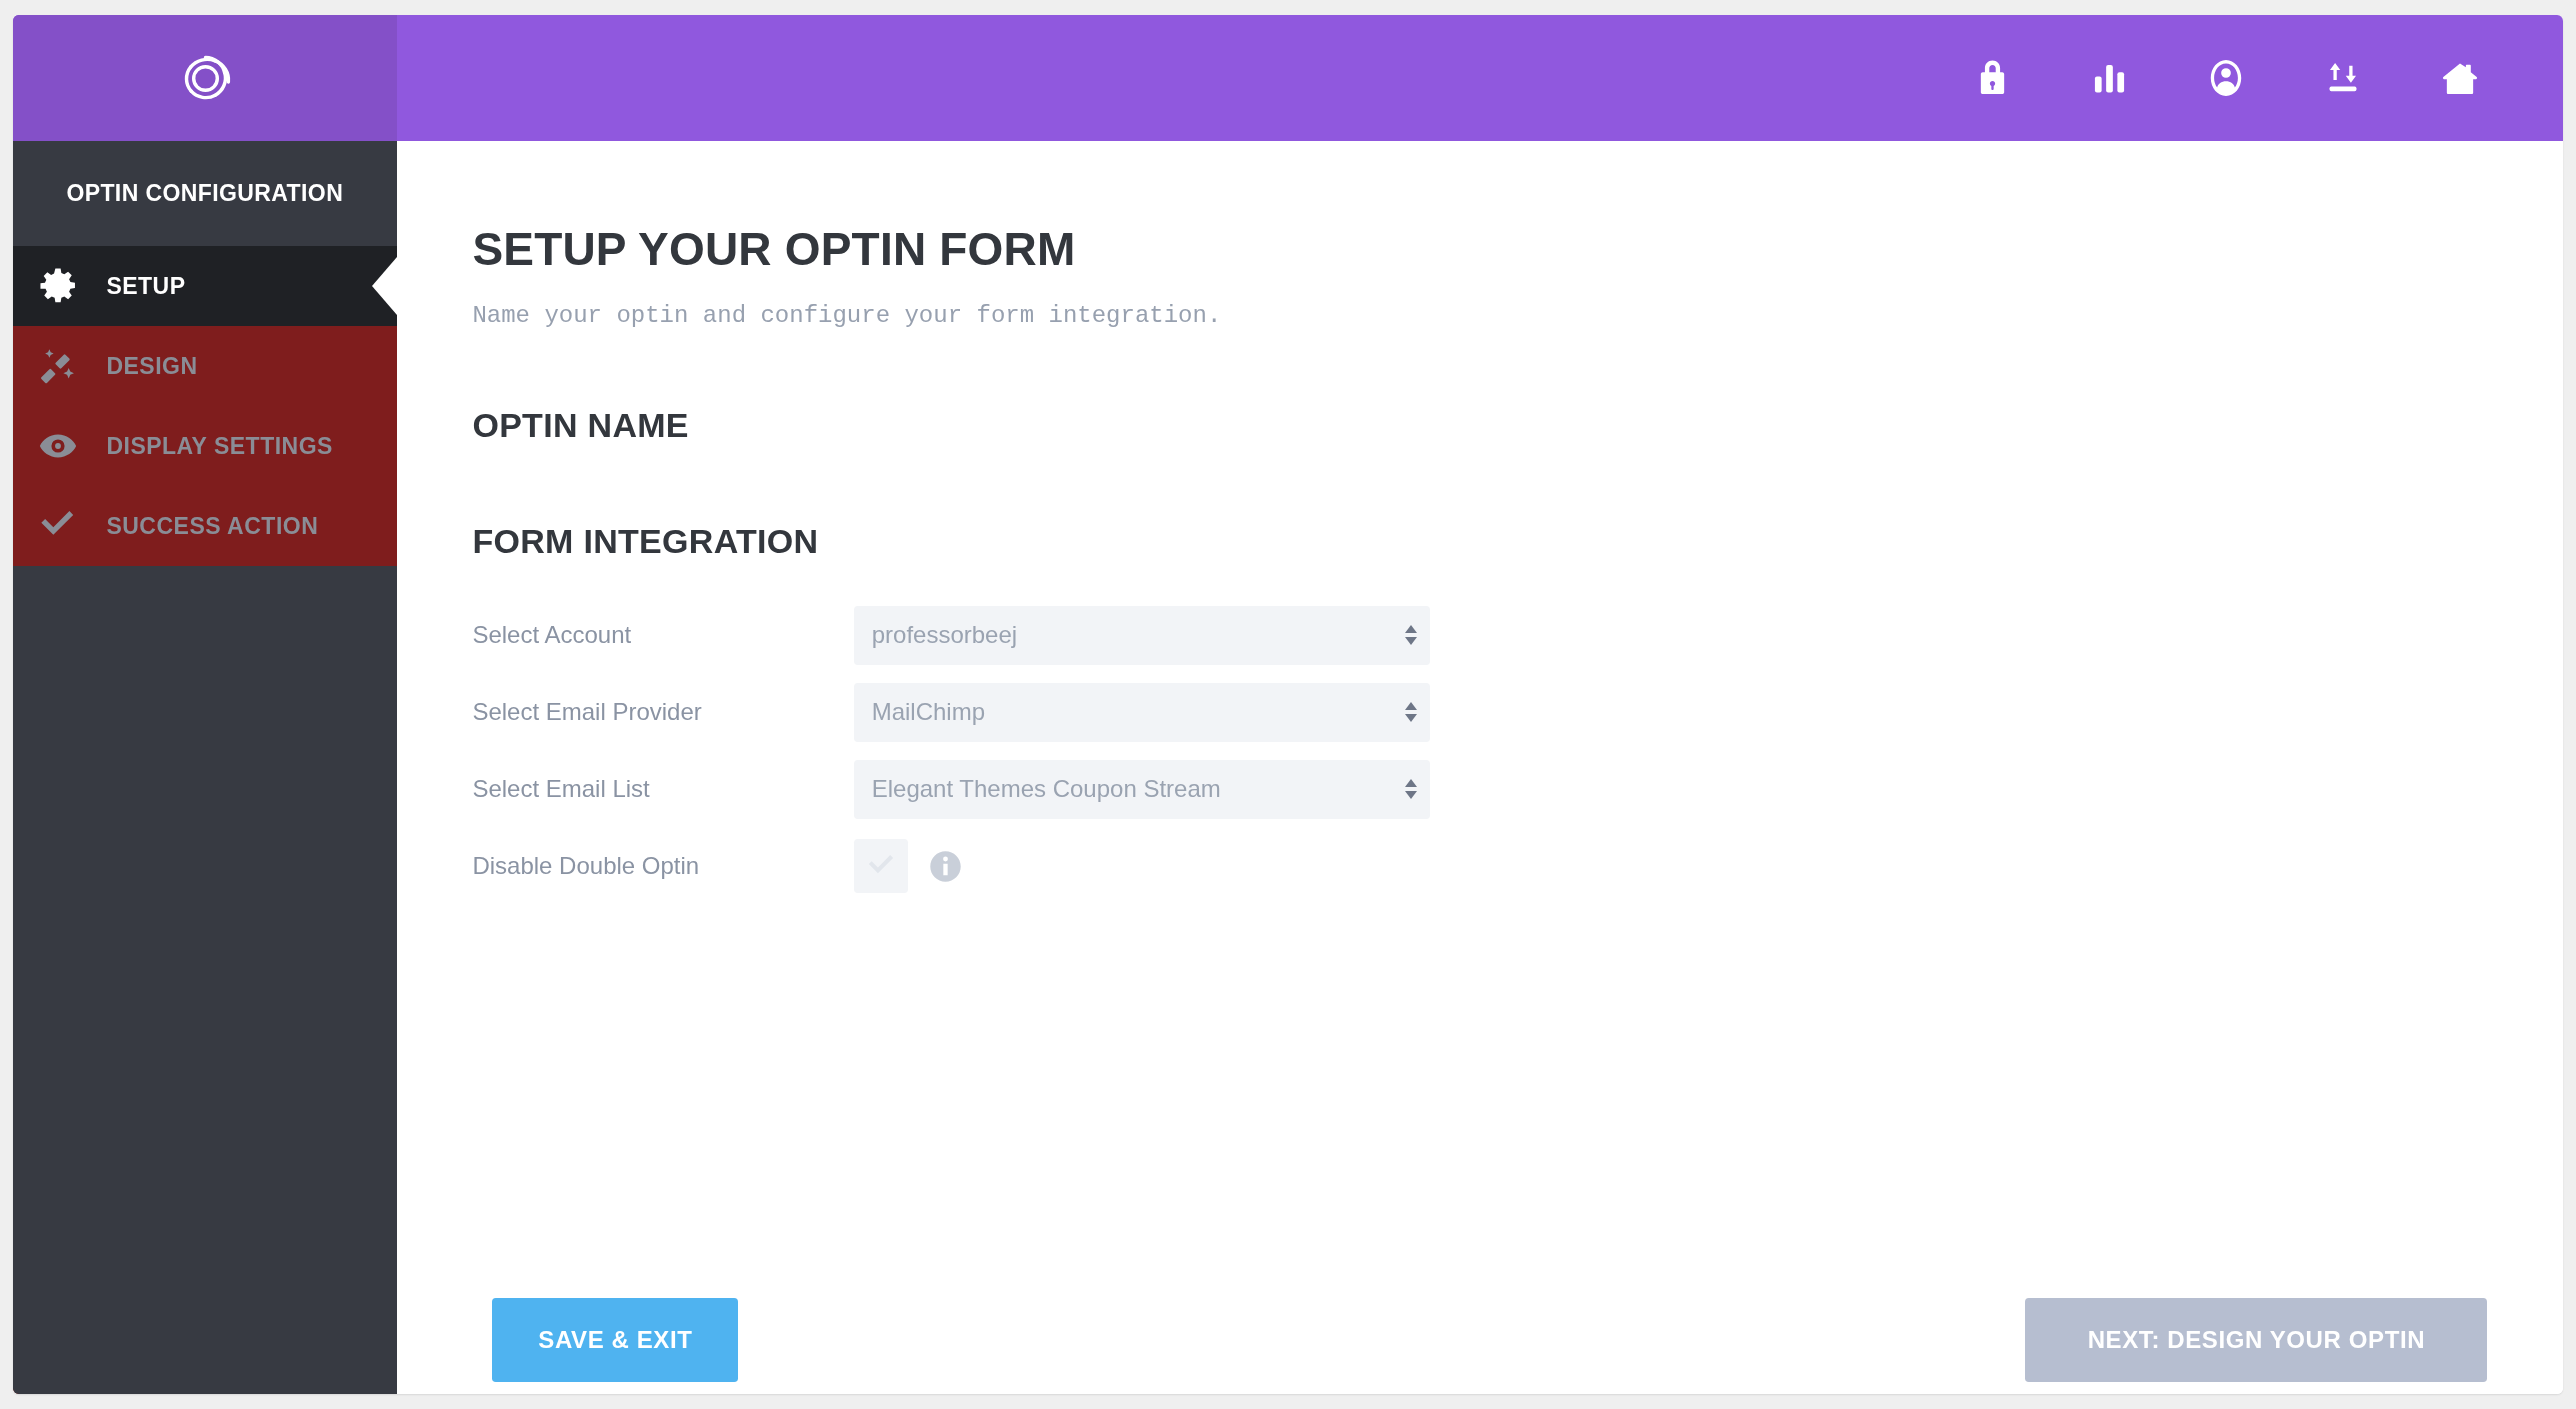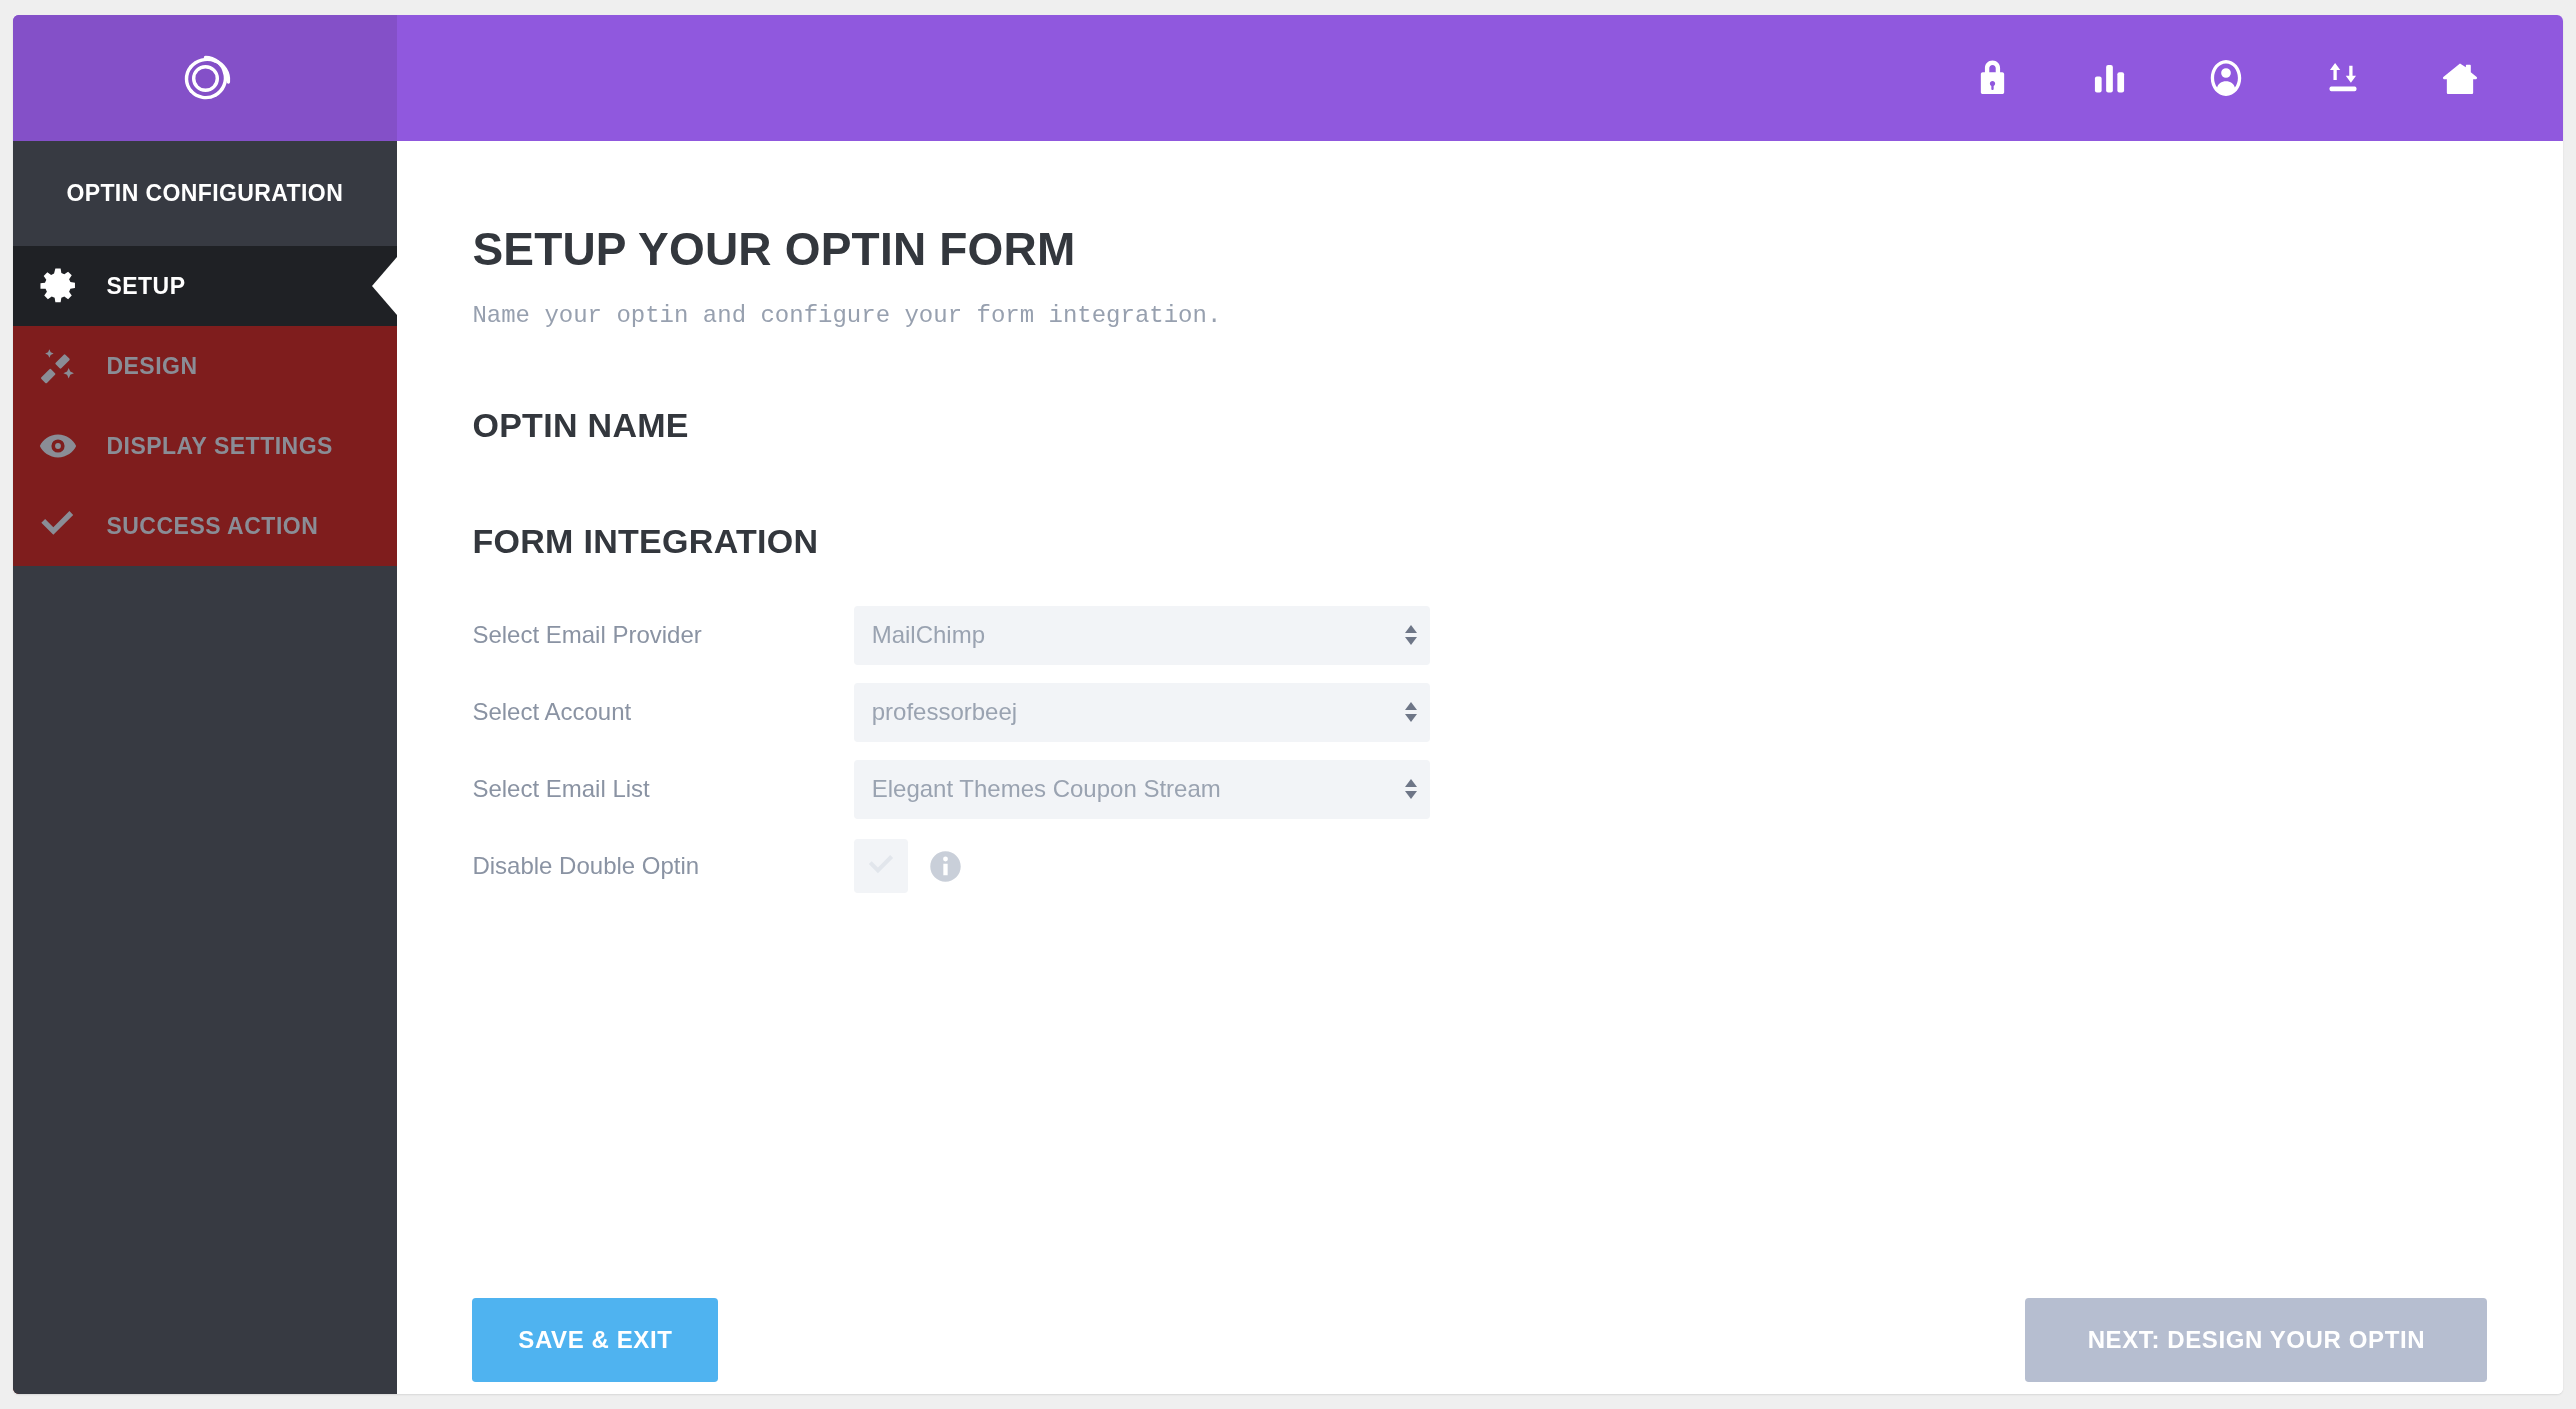--- a/index.html
+++ b/index.html
@@ -275,20 +275,21 @@
     font-family: "Liberation Sans", sans-serif;
     font-size: 24px;
     font-weight: bold;
     letter-spacing: 0.6px;
     color: #ffffff;
     cursor: pointer;
     height: 84px;
     display: flex;
     align-items: center;
     justify-content: center;
+    margin-left: 20px;
   }
   .btn-save { background: #4FB3F0; width: 246px; }
   .btn-next { background: #B6BED0; width: 462px; }
 </style>
 </head>
 <body>
 
 <div id="app">
 
   <div class="topbar">
@@ -407,34 +408,34 @@
       <div class="page-subtitle">Name your optin and configure your form integration.</div>
 
       <div class="section-title">OPTIN NAME</div>
 
 
       <div class="section-title">FORM INTEGRATION</div>
 
       <div class="form-rows">
 
         <div class="form-row">
-          <div class="row-label">Select Email Provider</div>
+          <div class="row-label">Select Account</div>
           <div class="select-field">
-            <span>MailChimp</span>
+            <span>professorbeej</span>
             <span class="select-arrows">
               <i class="up"></i>
                 <i class="down"></i>
             </span>
           </div>
         </div>
 
         <div class="form-row">
-          <div class="row-label">Select Account</div>
+          <div class="row-label">Select Email Provider</div>
           <div class="select-field">
-            <span>professorbeej</span>
+            <span>MailChimp</span>
             <span class="select-arrows">
               <i class="up"></i>
                 <i class="down"></i>
             </span>
           </div>
         </div>
 
         <div class="form-row">
           <div class="row-label">Select Email List</div>
           <div class="select-field">

